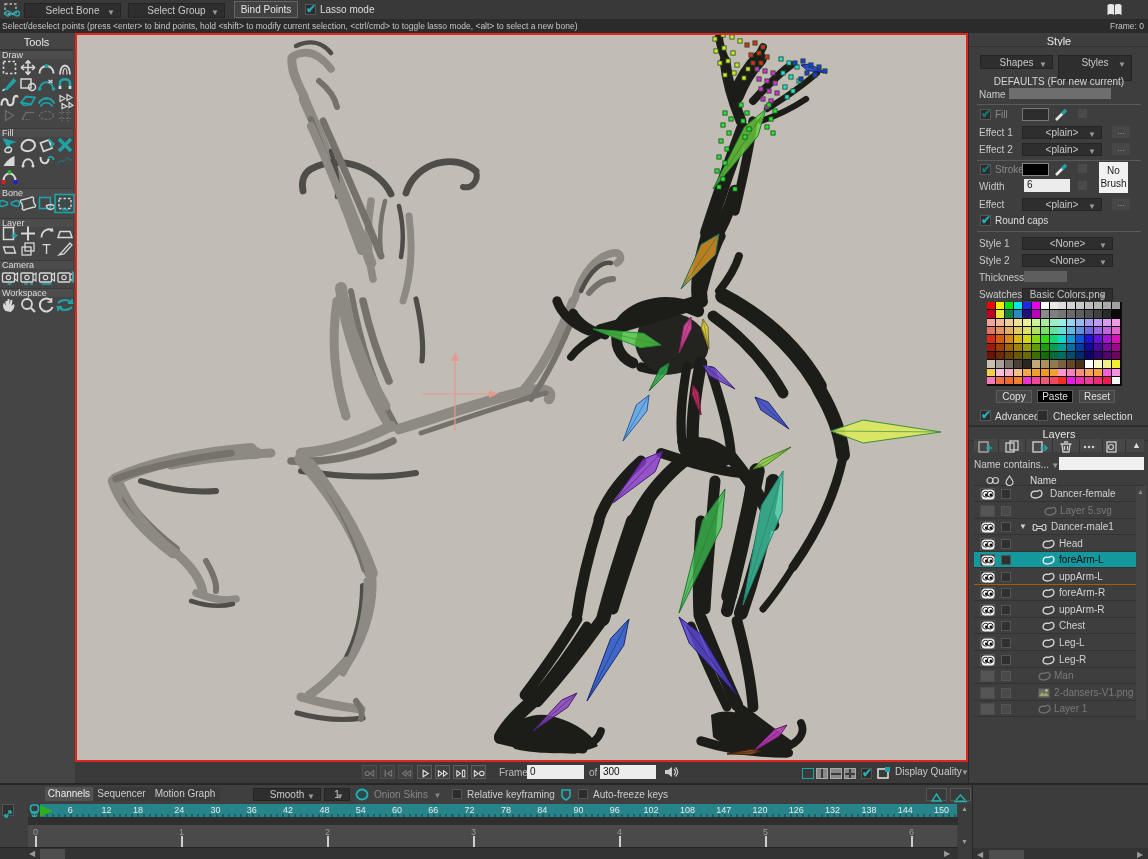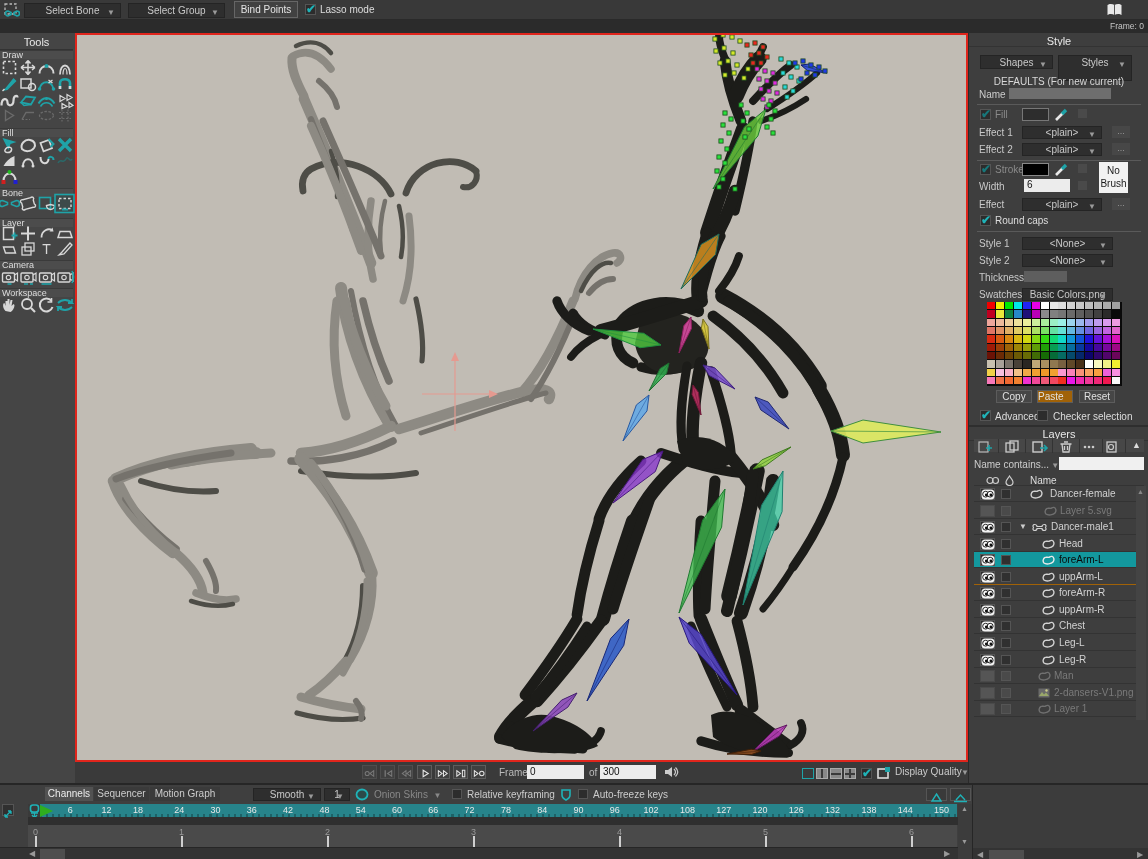--- a/index.html
+++ b/index.html
@@ -22,20 +22,21 @@
       <span class="tick">✔</span>
     </div>
   <div class="lbl" style="left:320px;top:4px;color:#ddd;font-size:10px">Lasso mode</div>
   <svg class="abs" style="left:1106px;top:3px" width="17" height="14" viewBox="0 0 17 14">
     <path d="M8.5,2 C6.5,0.5 3,0.5 1.5,2 L1.5,12 C3,10.5 6.5,10.5 8.5,12 C10.5,10.5 14,10.5 15.5,12 L15.5,2 C14,0.5 10.5,0.5 8.5,2 Z" fill="#e8e8e8"></path>
     <path d="M8.5,2 L8.5,12" stroke="#555" stroke-width="1"></path>
   </svg>
 </div>
 
 <div class="abs" style="left:0;top:20px;width:1148px;height:13px;background:#2b2b2b;color:#c6c6c6;font-size:8.5px;line-height:13px">
+  <span style="position:absolute;left:2px">Select/deselect points (press &lt;enter&gt; to bind points, hold &lt;shift&gt; to modify current selection, &lt;ctrl/cmd&gt; to toggle lasso mode, &lt;alt&gt; to select a new bone)</span>
   <span style="position:absolute;right:4px">Frame: 0</span>
 </div>
 
 <div class="abs" style="left:0;top:33px;width:75px;height:750px;background:#454545;overflow:hidden">
   <div style="position:absolute;left:0;top:3px;width:73px;text-align:center;color:#e8e8e8;font-size:11px">Tools</div>
   <div style="position:absolute;left:0;top:16px;width:73px;height:1px;background:#333"></div>
   <div style="position:absolute;left:0;top:17px;width:73px;height:9px;background:#4c4c4c;border-top:1px solid #3a3a3a;color:#ddd;font-size:9px;line-height:9px;padding-left:2px">Draw</div>
     <div style="position:absolute;left:0;top:94.5px;width:73px;height:9px;background:#4c4c4c;border-top:1px solid #3a3a3a;color:#ddd;font-size:9px;line-height:9px;padding-left:2px">Fill</div>
     <div style="position:absolute;left:0;top:155px;width:73px;height:9px;background:#4c4c4c;border-top:1px solid #3a3a3a;color:#ddd;font-size:9px;line-height:9px;padding-left:2px">Bone</div>
     <div style="position:absolute;left:0;top:185px;width:73px;height:9px;background:#4c4c4c;border-top:1px solid #3a3a3a;color:#ddd;font-size:9px;line-height:9px;padding-left:2px">Layer</div>
@@ -725,21 +726,21 @@
       <div style="position:absolute;left:62.5px;top:75.0px;width:8px;height:7.4px;background:#f04860"></div>
       <div style="position:absolute;left:71.4px;top:75.0px;width:8px;height:7.4px;background:#f03020"></div>
       <div style="position:absolute;left:80.4px;top:75.0px;width:8px;height:7.4px;background:#e818e8"></div>
       <div style="position:absolute;left:89.3px;top:75.0px;width:8px;height:7.4px;background:#f028b0"></div>
       <div style="position:absolute;left:98.2px;top:75.0px;width:8px;height:7.4px;background:#f03898"></div>
       <div style="position:absolute;left:107.2px;top:75.0px;width:8px;height:7.4px;background:#f02878"></div>
       <div style="position:absolute;left:116.1px;top:75.0px;width:8px;height:7.4px;background:#f01850"></div>
       <div style="position:absolute;left:125.0px;top:75.0px;width:8px;height:7.4px;background:#f8f8f8"></div>
     </div>
   <div class="abs" style="left:27px;top:357px;width:36px;height:13px;background:#464646;border:1px solid #5c5c5c;color:#e0e0e0;font-size:10px;text-align:center;line-height:12px">Copy</div>
-  <div class="abs" style="left:68px;top:357px;width:36px;height:13px;background:#a16207;border:1px solid #5c5c5c;color:#e0e0e0;font-size:10px;text-align:left;line-height:12px">Paste</div>
+  <div class="abs" style="left:68px;top:357px;width:36px;height:13px;background:#000000;border:1px solid #5c5c5c;color:#e0e0e0;font-size:10px;text-align:center;line-height:12px">Paste</div>
   <div class="abs" style="left:110px;top:357px;width:36px;height:13px;background:#464646;border:1px solid #5c5c5c;color:#e0e0e0;font-size:10px;text-align:center;line-height:12px">Reset</div>
   <div class="chk" style="left:11px;top:377px">
       <span class="tick">✔</span>
     </div>
   <div class="lbl" style="left:26px;top:378px;color:#ddd">Advanced</div>
   <div class="chk" style="left:68px;top:377px"></div>
   <div class="lbl" style="left:84px;top:378px;color:#ddd">Checker selection</div>
   <div style="position:absolute;left:0;top:392px;width:180px;height:2px;background:#2e2e2e"></div>
 
   <div style="position:absolute;left:0;top:395px;width:180px;text-align:center;color:#e8e8e8;font-size:11px">Layers</div>
@@ -1022,21 +1023,21 @@
       <div style="position:absolute;left:322.7px;top:0.5px;width:20px;text-align:center;color:#e8e8e8;font-size:9px">54</div>
       <div style="position:absolute;left:359.0px;top:0.5px;width:20px;text-align:center;color:#e8e8e8;font-size:9px">60</div>
       <div style="position:absolute;left:395.3px;top:0.5px;width:20px;text-align:center;color:#e8e8e8;font-size:9px">66</div>
       <div style="position:absolute;left:431.6px;top:0.5px;width:20px;text-align:center;color:#e8e8e8;font-size:9px">72</div>
       <div style="position:absolute;left:467.9px;top:0.5px;width:20px;text-align:center;color:#e8e8e8;font-size:9px">78</div>
       <div style="position:absolute;left:504.2px;top:0.5px;width:20px;text-align:center;color:#e8e8e8;font-size:9px">84</div>
       <div style="position:absolute;left:540.5px;top:0.5px;width:20px;text-align:center;color:#e8e8e8;font-size:9px">90</div>
       <div style="position:absolute;left:576.8px;top:0.5px;width:20px;text-align:center;color:#e8e8e8;font-size:9px">96</div>
       <div style="position:absolute;left:613.1px;top:0.5px;width:20px;text-align:center;color:#e8e8e8;font-size:9px">102</div>
       <div style="position:absolute;left:649.4px;top:0.5px;width:20px;text-align:center;color:#e8e8e8;font-size:9px">108</div>
-      <div style="position:absolute;left:685.7px;top:0.5px;width:20px;text-align:center;color:#e8e8e8;font-size:9px">127</div>
+      <div style="position:absolute;left:685.7px;top:0.5px;width:20px;text-align:center;color:#e8e8e8;font-size:9px">147</div>
       <div style="position:absolute;left:722.0px;top:0.5px;width:20px;text-align:center;color:#e8e8e8;font-size:9px">120</div>
       <div style="position:absolute;left:758.3px;top:0.5px;width:20px;text-align:center;color:#e8e8e8;font-size:9px">126</div>
       <div style="position:absolute;left:794.6px;top:0.5px;width:20px;text-align:center;color:#e8e8e8;font-size:9px">132</div>
       <div style="position:absolute;left:830.9px;top:0.5px;width:20px;text-align:center;color:#e8e8e8;font-size:9px">138</div>
       <div style="position:absolute;left:867.2px;top:0.5px;width:20px;text-align:center;color:#e8e8e8;font-size:9px">144</div>
       <div style="position:absolute;left:903.5px;top:0.5px;width:20px;text-align:center;color:#e8e8e8;font-size:9px">150</div>
     </div>
   <div class="abs" style="left:28px;top:29px;width:929px;height:3px;background:repeating-linear-gradient(90deg,#1d6166 0px,#1d6166 2px,#27848b 2px,#27848b 6.05px)"></div>
 
   <div class="abs" style="left:28px;top:19px;width:12px;height:13px;background:#3a3a3a"></div>

